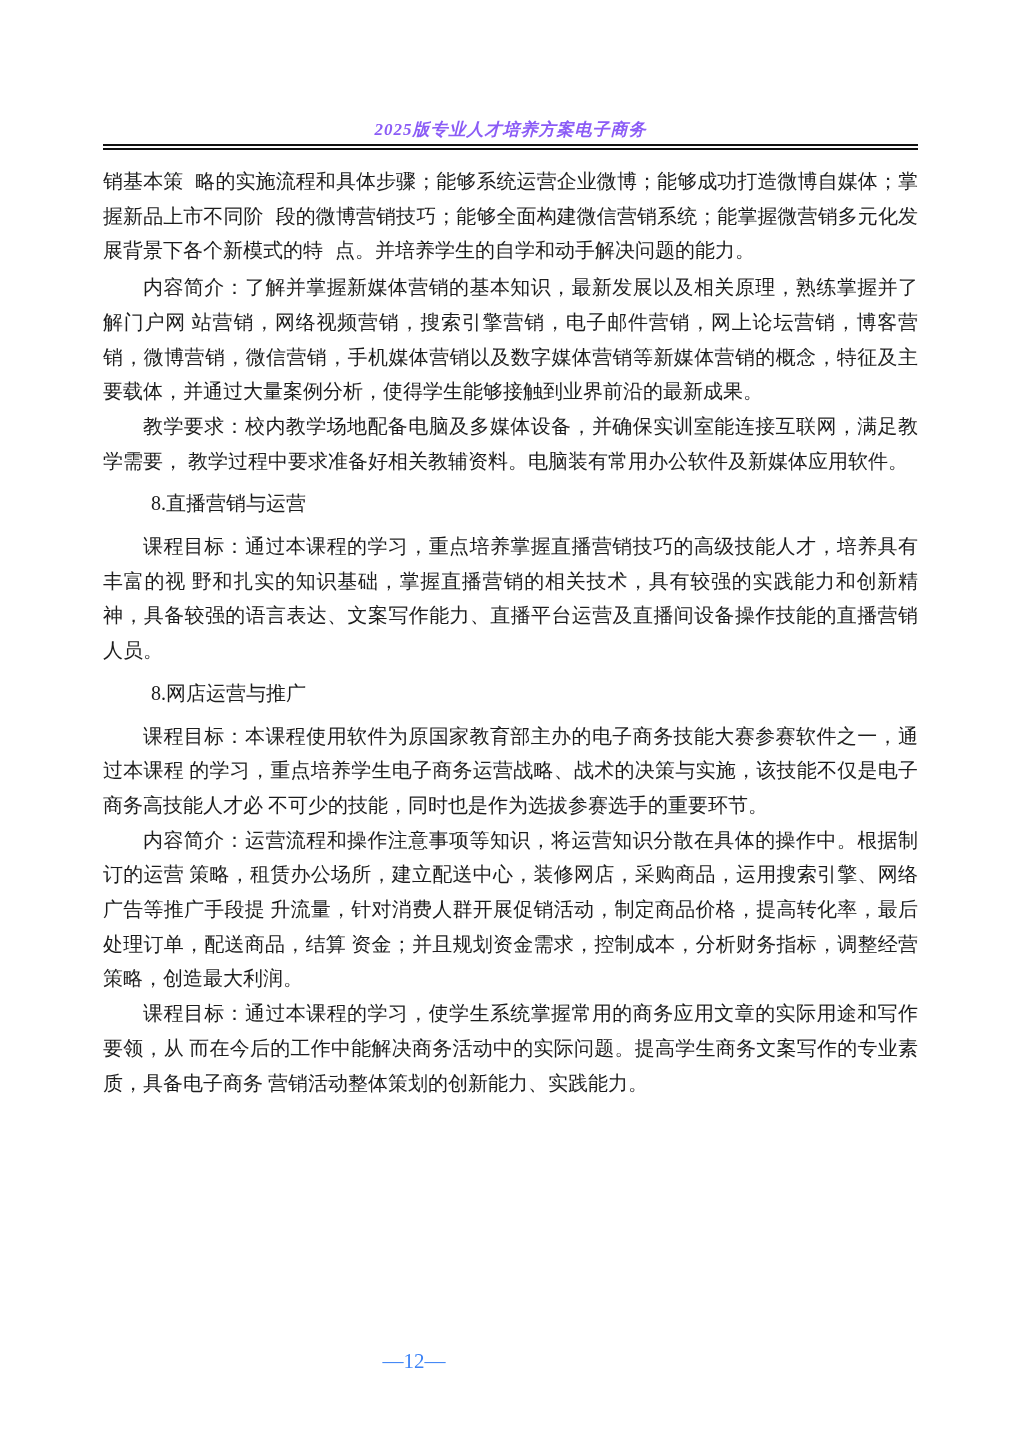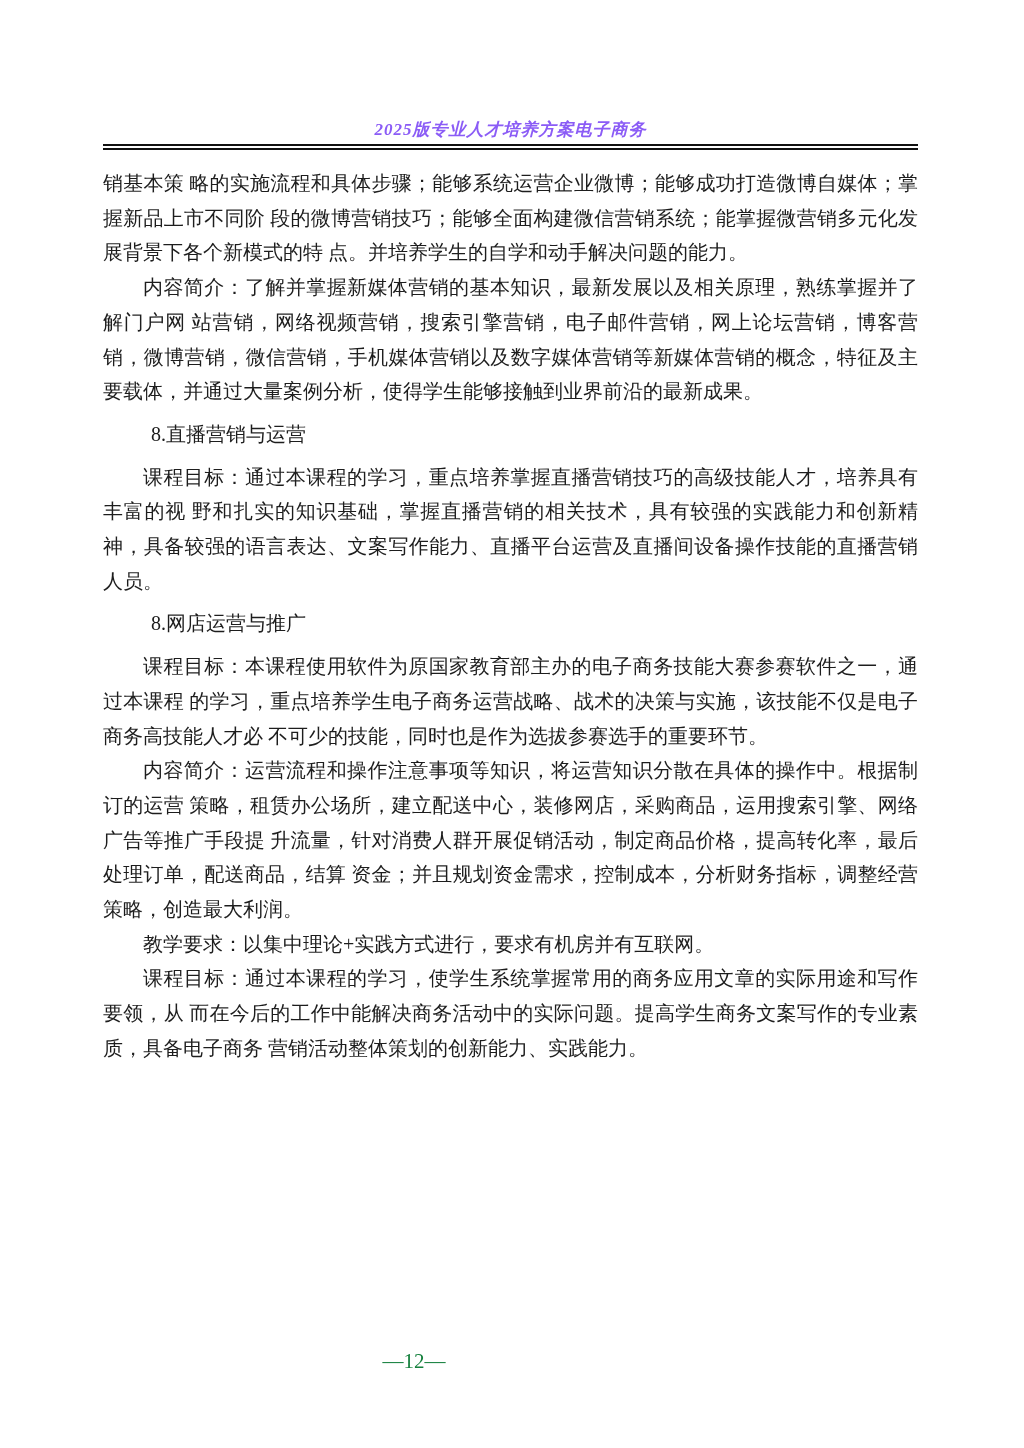--- a/index.html
+++ b/index.html
@@ -39,56 +39,56 @@
     position: absolute;
     left: 103px;
     top: 166px;
     width: 815px;
     font-size: 20px;
     line-height: 34.7px;
     text-align: justify;
     text-justify: inter-ideograph;
   }
   .para { margin: 0; text-indent: 2em; }
-  .para--flush { text-indent: 0; }
+  .para--flush { text-indent: 0; font-family: Liberation Mono, monospace; }
   .section-heading {
     margin: 8px;
     text-indent: 2em;
     text-align: left;
     font-weight: normal;
     font-size: 20px;
   }
   .page-footer {
     position: absolute;
     left: 0;
     top: 1349px;
     width: 828px;
     text-align: center;
     font-size: 21px;
-    color: #15803d;
+    color: #3b82f6;
   }
 </style>
 </head>
 <body>
 
 <header class="page-header">
   <div class="header-row">
     <span>2025版专业人才培养方案</span>
     <span>电子商务</span>
   </div>
   <div class="header-rule"></div>
 </header>
 
 <main class="doc-body">
   <p class="para para--flush">销基本策 略的实施流程和具体步骤；能够系统运营企业微博；能够成功打造微博自媒体；掌握新品上市不同阶 段的微博营销技巧；能够全面构建微信营销系统；能掌握微营销多元化发展背景下各个新模式的特 点。并培养学生的自学和动手解决问题的能力。</p>
   <p class="para">内容简介：了解并掌握新媒体营销的基本知识，最新发展以及相关原理，熟练掌握并了解门户网 站营销，网络视频营销，搜索引擎营销，电子邮件营销，网上论坛营销，博客营销，微博营销，微信营销，手机媒体营销以及数字媒体营销等新媒体营销的概念，特征及主要载体，并通过大量案例分析，使得学生能够接触到业界前沿的最新成果。</p>
+  <p class="para">教学要求：校内教学场地配备电脑及多媒体设备，并确保实训室能连接互联网，满足教学需要， 教学过程中要求准备好相关教辅资料。电脑装有常用办公软件及新媒体应用软件。</p>
   <h3 class="section-heading">8.直播营销与运营</h3>
   <p class="para">课程目标：通过本课程的学习，重点培养掌握直播营销技巧的高级技能人才，培养具有丰富的视 野和扎实的知识基础，掌握直播营销的相关技术，具有较强的实践能力和创新精神，具备较强的语言表达、文案写作能力、直播平台运营及直播间设备操作技能的直播营销人员。</p>
   <h3 class="section-heading">8.网店运营与推广</h3>
   <p class="para">课程目标：本课程使用软件为原国家教育部主办的电子商务技能大赛参赛软件之一，通过本课程 的学习，重点培养学生电子商务运营战略、战术的决策与实施，该技能不仅是电子商务高技能人才必 不可少的技能，同时也是作为选拔参赛选手的重要环节。</p>
   <p class="para">内容简介：运营流程和操作注意事项等知识，将运营知识分散在具体的操作中。根据制订的运营 策略，租赁办公场所，建立配送中心，装修网店，采购商品，运用搜索引擎、网络广告等推广手段提 升流量，针对消费人群开展促销活动，制定商品价格，提高转化率，最后处理订单，配送商品，结算 资金；并且规划资金需求，控制成本，分析财务指标，调整经营策略，创造最大利润。</p>
-  <p class="para">教学要求：以集中理论+实践方式进行，要求有机房并有互联网。</p>
   <p class="para">课程目标：通过本课程的学习，使学生系统掌握常用的商务应用文章的实际用途和写作要领，从 而在今后的工作中能解决商务活动中的实际问题。提高学生商务文案写作的专业素质，具备电子商务 营销活动整体策划的创新能力、实践能力。</p>
 </main>
 
 <footer class="page-footer">
   <span>—12—</span>
 </footer>
 
 </body></html>

